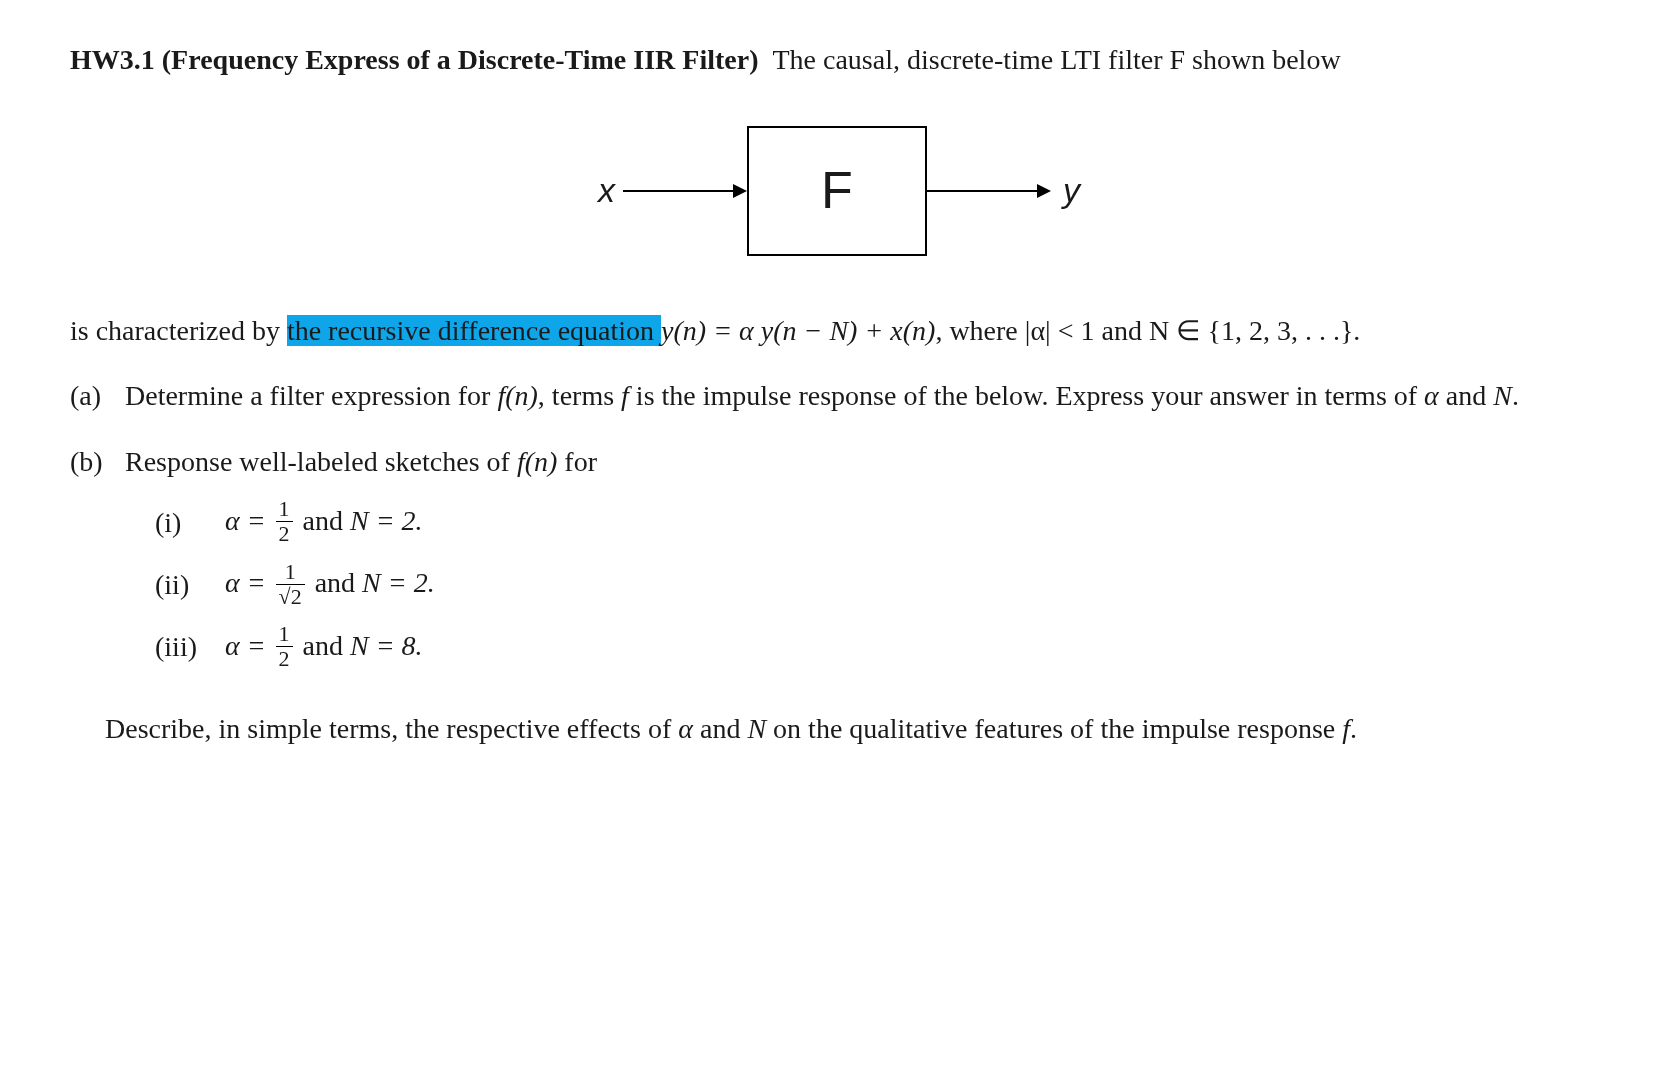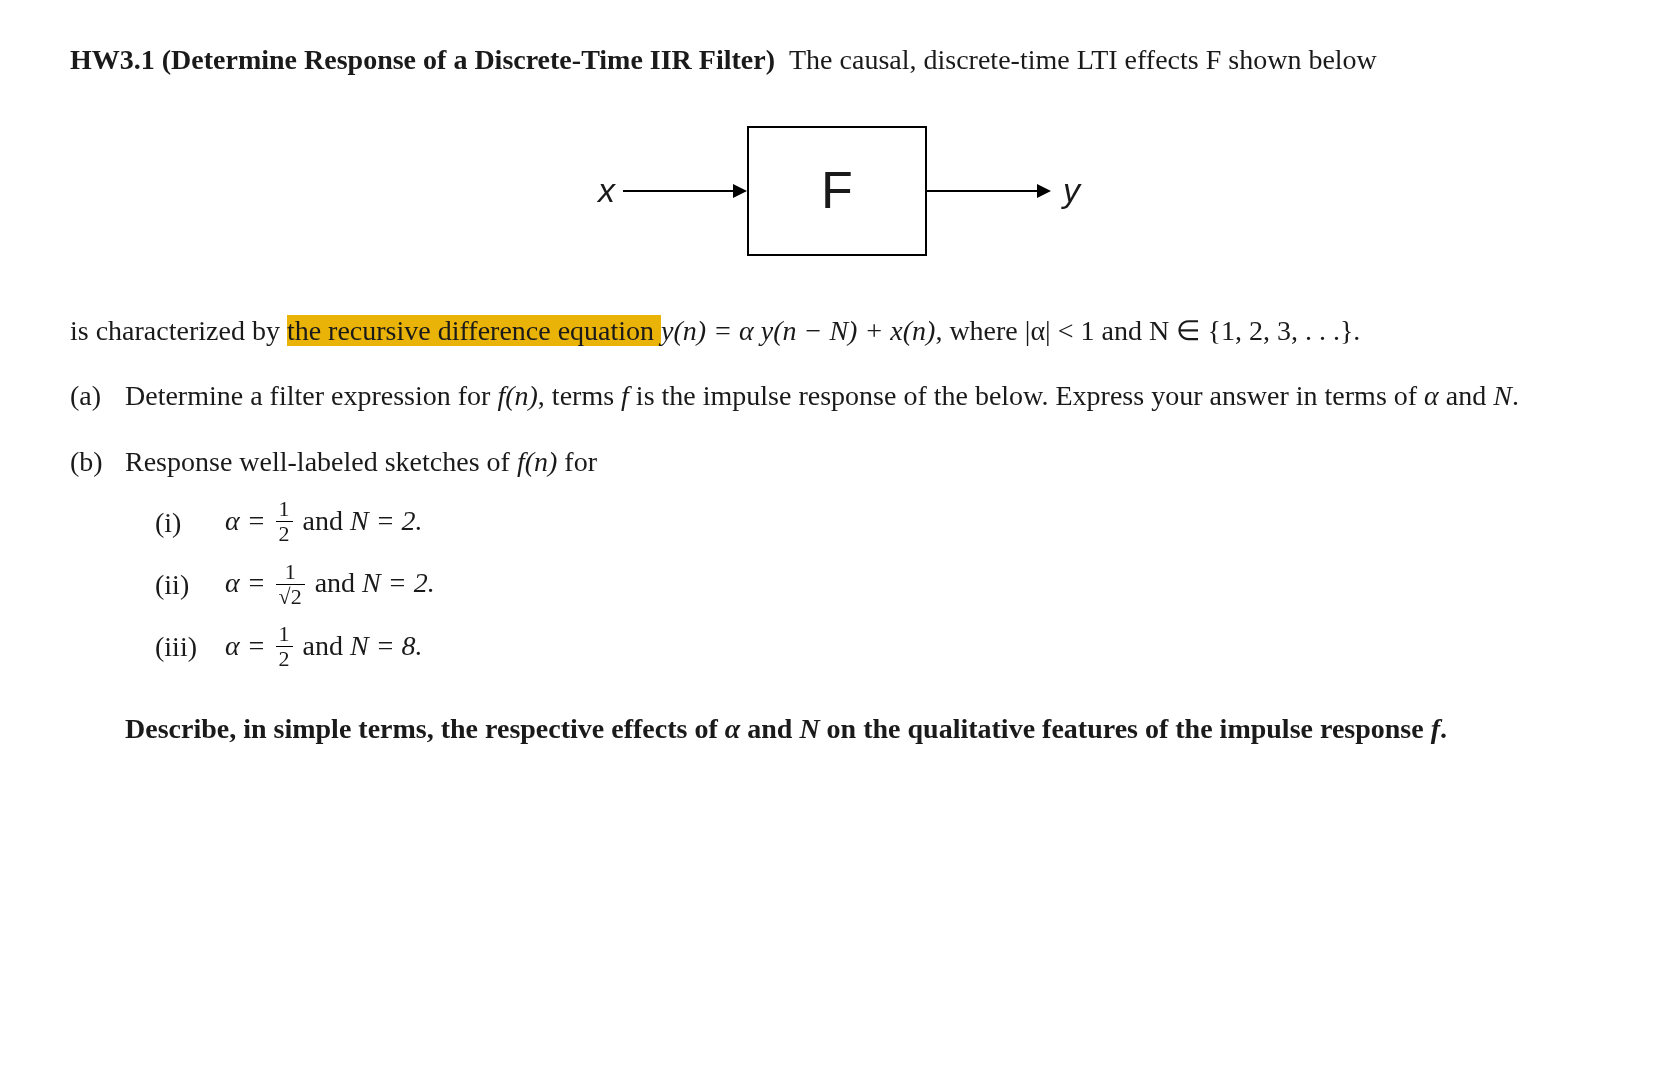--- a/index.html
+++ b/index.html
@@ -73,21 +73,21 @@
       font-size: 52px;
       font-weight: normal;
     }
     .line-right {
       width: 110px;
       height: 2px;
       background: #000;
       display: inline-block;
     }
     .highlight {
-      background-color: #eab308;
+      background-color: #0ea5e9;
     }
     .math-italic {
       font-style: italic;
       font-family: 'Times New Roman', serif;
     }
     .paragraph {
       margin-bottom: 25px;
     }
     .part-list {
       margin-top: 10px;
@@ -128,31 +128,30 @@
     }
     .frac .num {
       padding: 0 3px 1px 3px;
     }
     .frac .den {
       border-top: 1.5px solid #000;
       padding: 1px 3px 0 3px;
     }
     .closing {
       margin-top: 18px;
-      margin-left: 55px;
-      font-weight: bold;
+      margin-left: 35px;
     }
   </style>
 </head>
 <body>
 
 <div class="problem-header">
   <span class="bold">HW3.1</span>
-  <span class="bold">(Determine Response of a Discrete-Time IIR Filter)</span>
-  <span>&nbsp;</span><span>The causal, discrete-time LTI effects F shown below</span>
+  <span class="bold">(Frequency Express of a Discrete-Time IIR Filter)</span>
+  <span>&nbsp;</span><span>The causal, discrete-time LTI filter F shown below</span>
 </div>
 
 <div class="diagram-container">
   <div class="diagram">
     <span class="diagram-label x">x</span>
     <span class="arrow-line">
       <span class="arrow-shaft"></span>
       <span class="arrow-head"></span>
     </span>
     <div class="filter-box">F</div>

